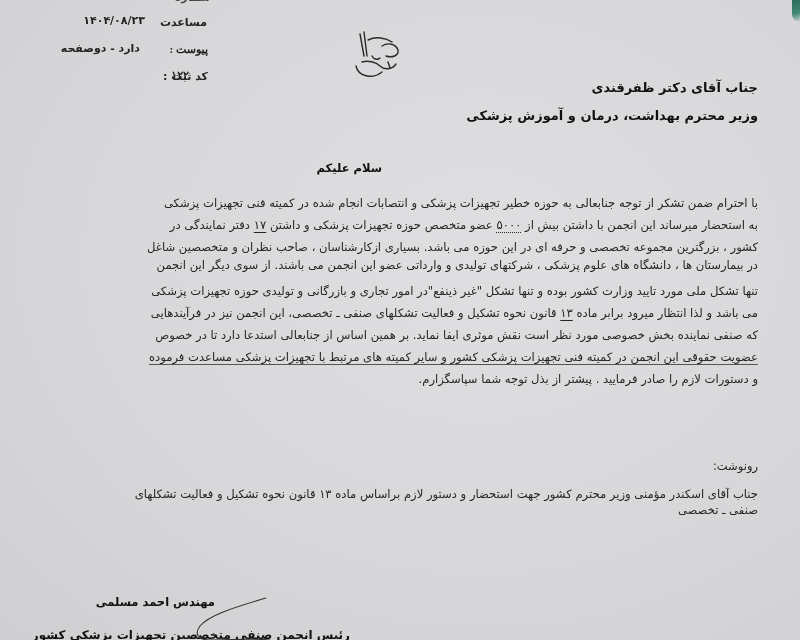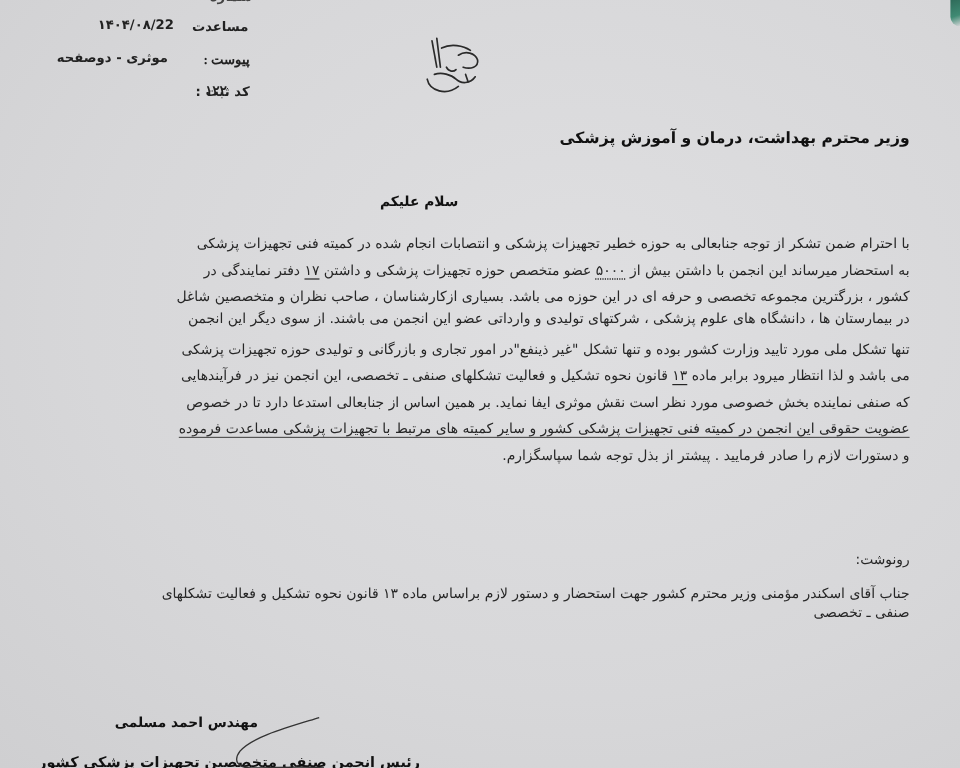--- a/index.html
+++ b/index.html
@@ -35,41 +35,42 @@
   </style>
 </head>
 <body>
 
 <div class="paper">
   <div class="edge"></div>
 
   <div class="rtl meta" style="right:590px; top:-9px; color:#444;">شماره</div>
 
   <div class="rtl meta" style="right:593px; top:16px;">مساعدت</div>
-  <div class="rtl meta" style="right:655px; top:14px; direction:ltr;">۱۴۰۴/۰۸/22</div>
+  <div class="rtl meta" style="right:655px; top:14px; direction:ltr;">۱۴۰۴/۰۸/۲۳</div>
 
   <div class="rtl meta" style="right:592px; top:43px;font-family:Liberation Serif, serif;">پیوست :</div>
-  <div class="rtl meta" style="right:660px; top:42px;">موثری - دوصفحه</div>
+  <div class="rtl meta" style="right:660px; top:42px;">دارد - دوصفحه</div>
 
   <div class="rtl meta" style="right:592px; top:70px;">کد ثبت :</div>
   <div class="rtl meta" style="right:611px; top:69px;font-family:Liberation Serif, serif;">۱۲۲</div>
 
   <svg class="basmala" viewBox="0 0 52 56">
     <g fill="none" stroke="#2a2a2a" stroke-width="1.4" stroke-linecap="round">
       <path d="M8 8 L12 30"></path>
       <path d="M12 6 L15 30"></path>
       <path d="M16 14 C24 10, 34 12, 40 16"></path>
       <path d="M30 20 C36 16, 44 18, 46 24 C47 30, 40 32, 34 30"></path>
       <path d="M4 40 C6 50, 20 54, 30 46"></path>
       <path d="M10 36 C16 34, 24 36, 28 40 C32 44, 40 44, 44 38"></path>
       <path d="M20 30 C22 34, 26 34, 28 32"></path>
       <path d="M36 36 L38 42"></path>
     </g>
   </svg>
 
+  <div class="rtl addr" style="top:80px;">جناب آقای دکتر ظفرقندی</div>
   <div class="rtl addr" style="top:108px;">وزیر محترم بهداشت، درمان و آموزش پزشکی</div>
 
   <div class="rtl salam" style="right:418px; top:161px;">سلام علیکم</div>
 
   <div class="rtl body-line" style="top:196px;">با احترام  ضمن تشکر از توجه جنابعالی به حوزه خطیر تجهیزات پزشکی و انتصابات انجام شده در کمیته فنی تجهیزات پزشکی</div>
 
   <div class="rtl body-line" style="top:218px;">
     <span>به استحضار میرساند این انجمن با داشتن بیش از</span>
     <span class="ul">۵۰۰۰</span>
     <span>عضو متخصص حوزه تجهیزات پزشکی و داشتن</span>

